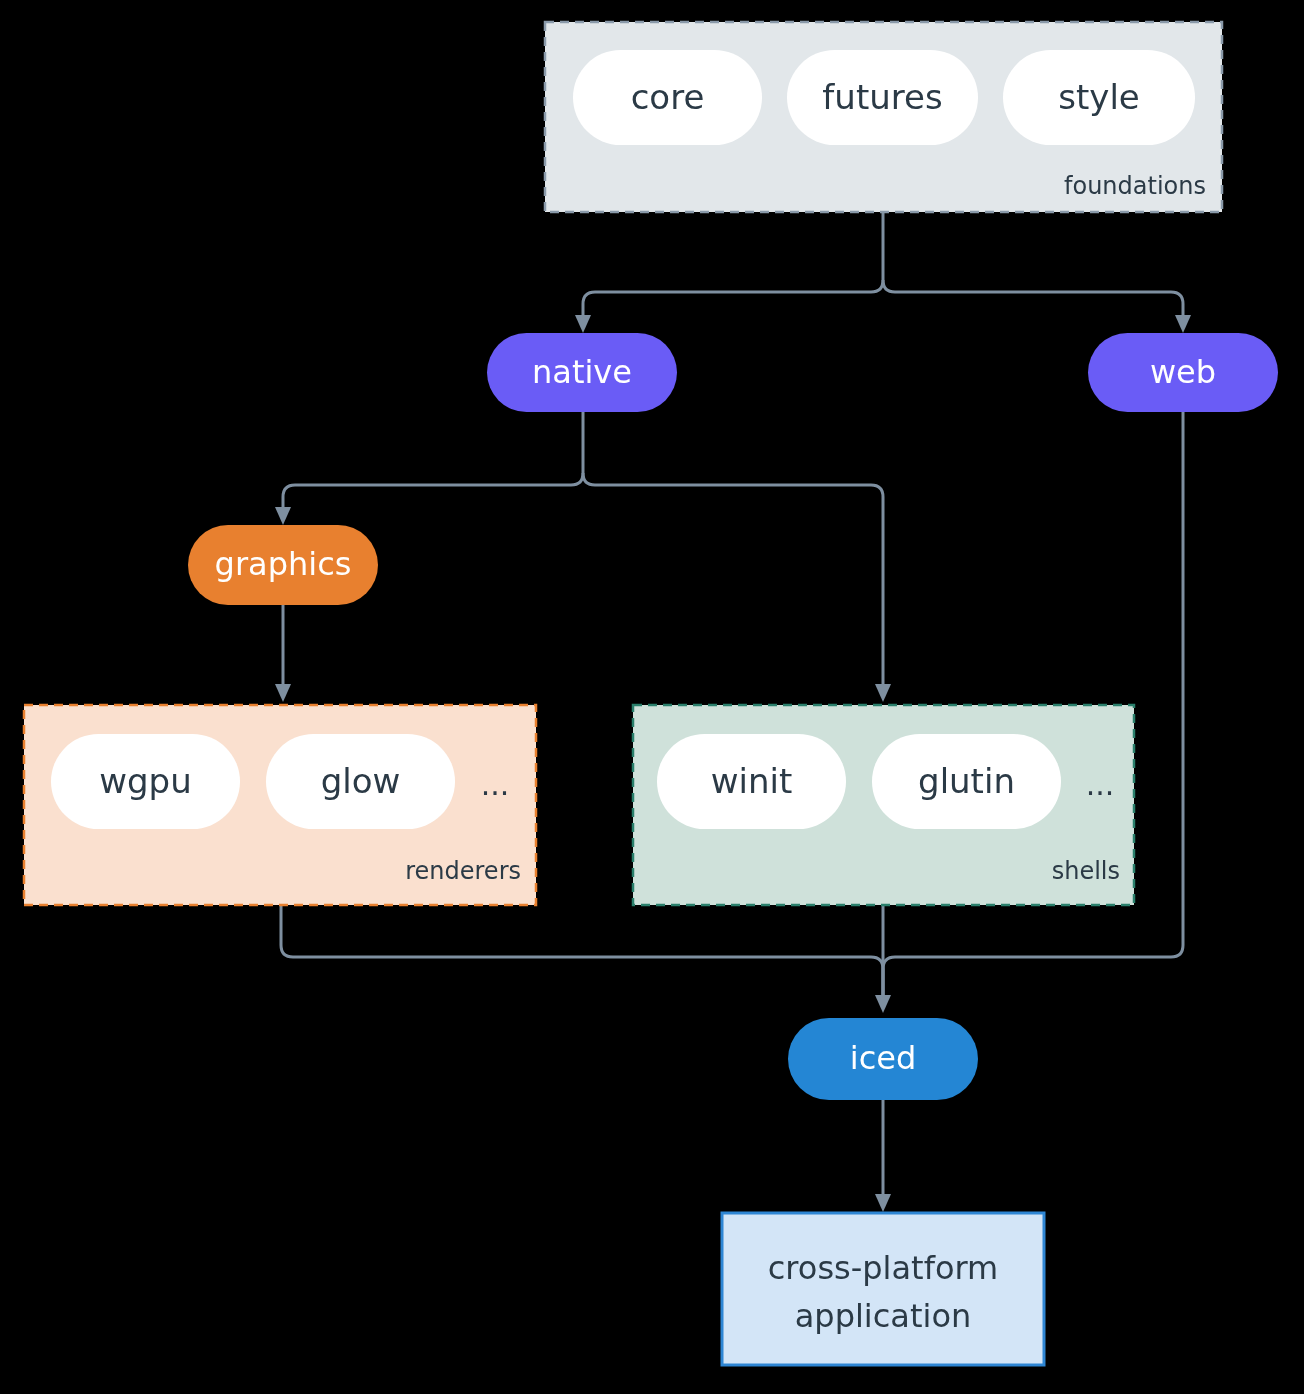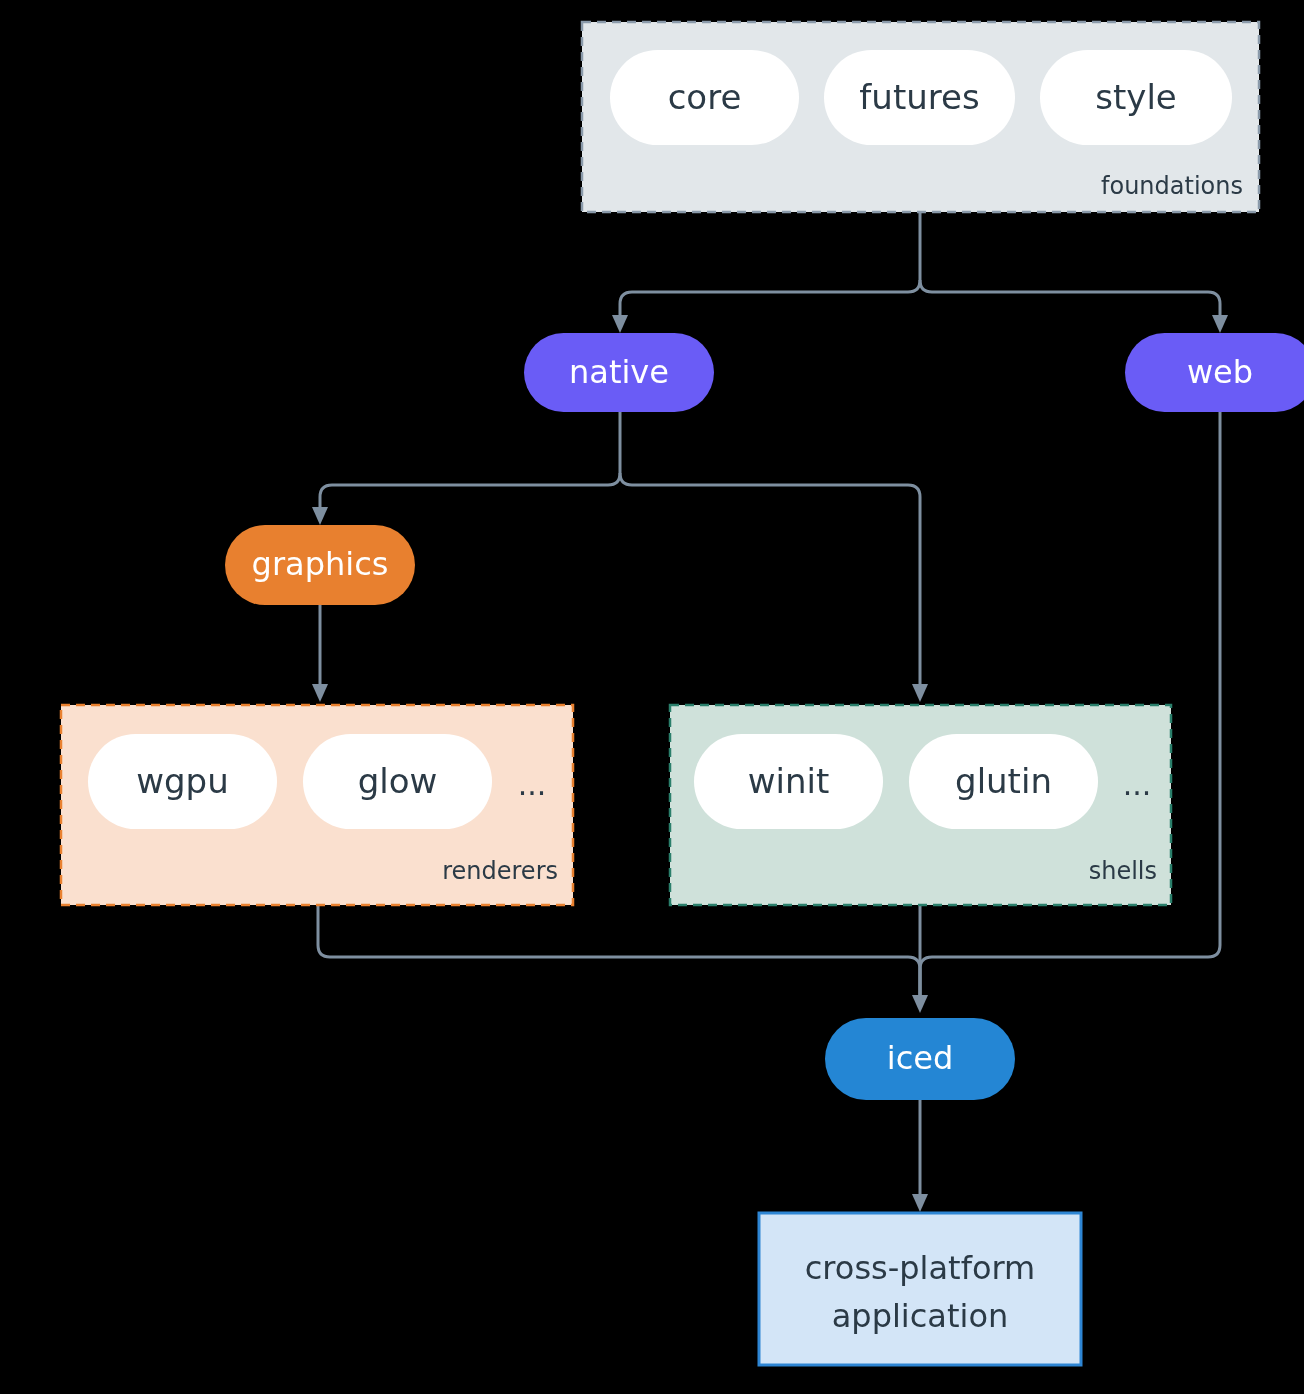--- a/index.html
+++ b/index.html
@@ -10,21 +10,20 @@
   body {
     width: 1304px;
     height: 1394px;
     font-family: "DejaVu Sans", "Liberation Sans", sans-serif;
     overflow: hidden;
   }
   #diagram-root {
     position: relative;
     width: 1200px;
     height: 1394px;
-    padding-left: 37px;
   }
   svg.diagram {
     display: block;
     width: 1304px;
     height: 1394px;
   }
   .cluster-rect {
     stroke-width: 2.5;
   }
   .pill-white {

